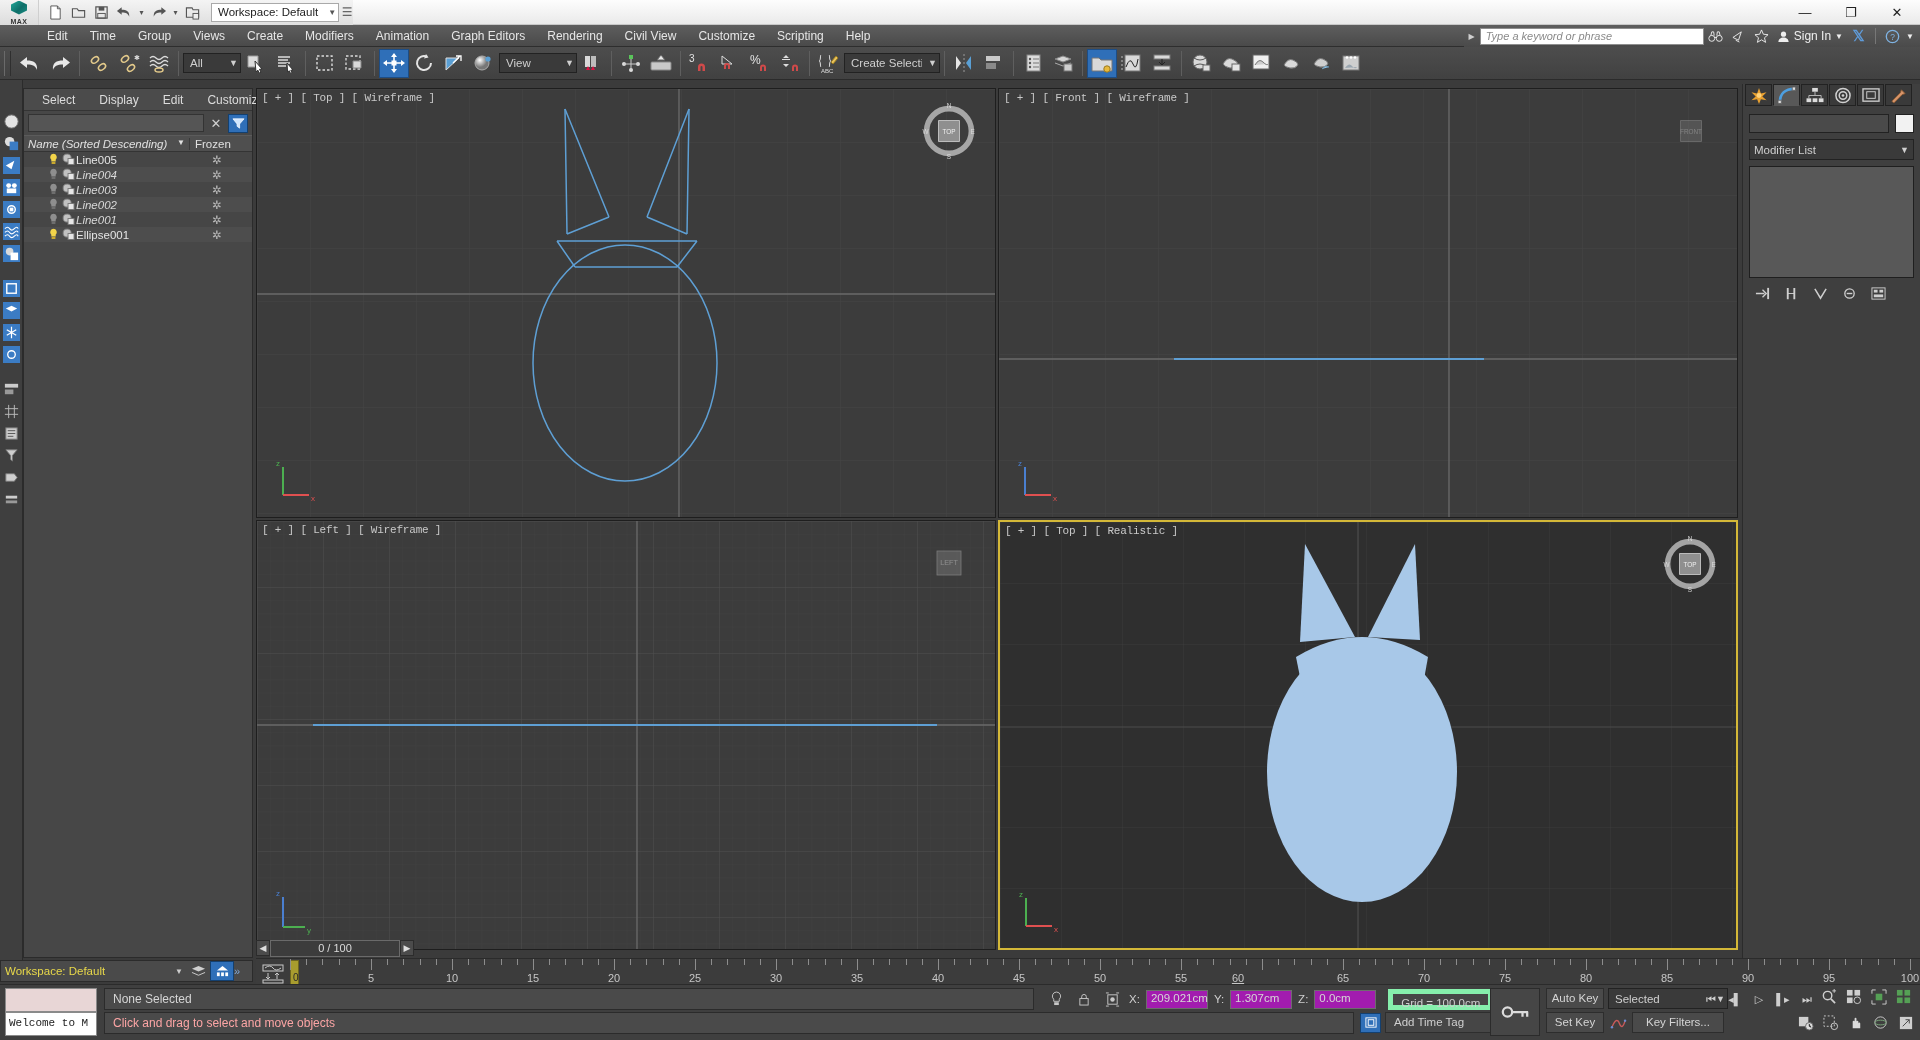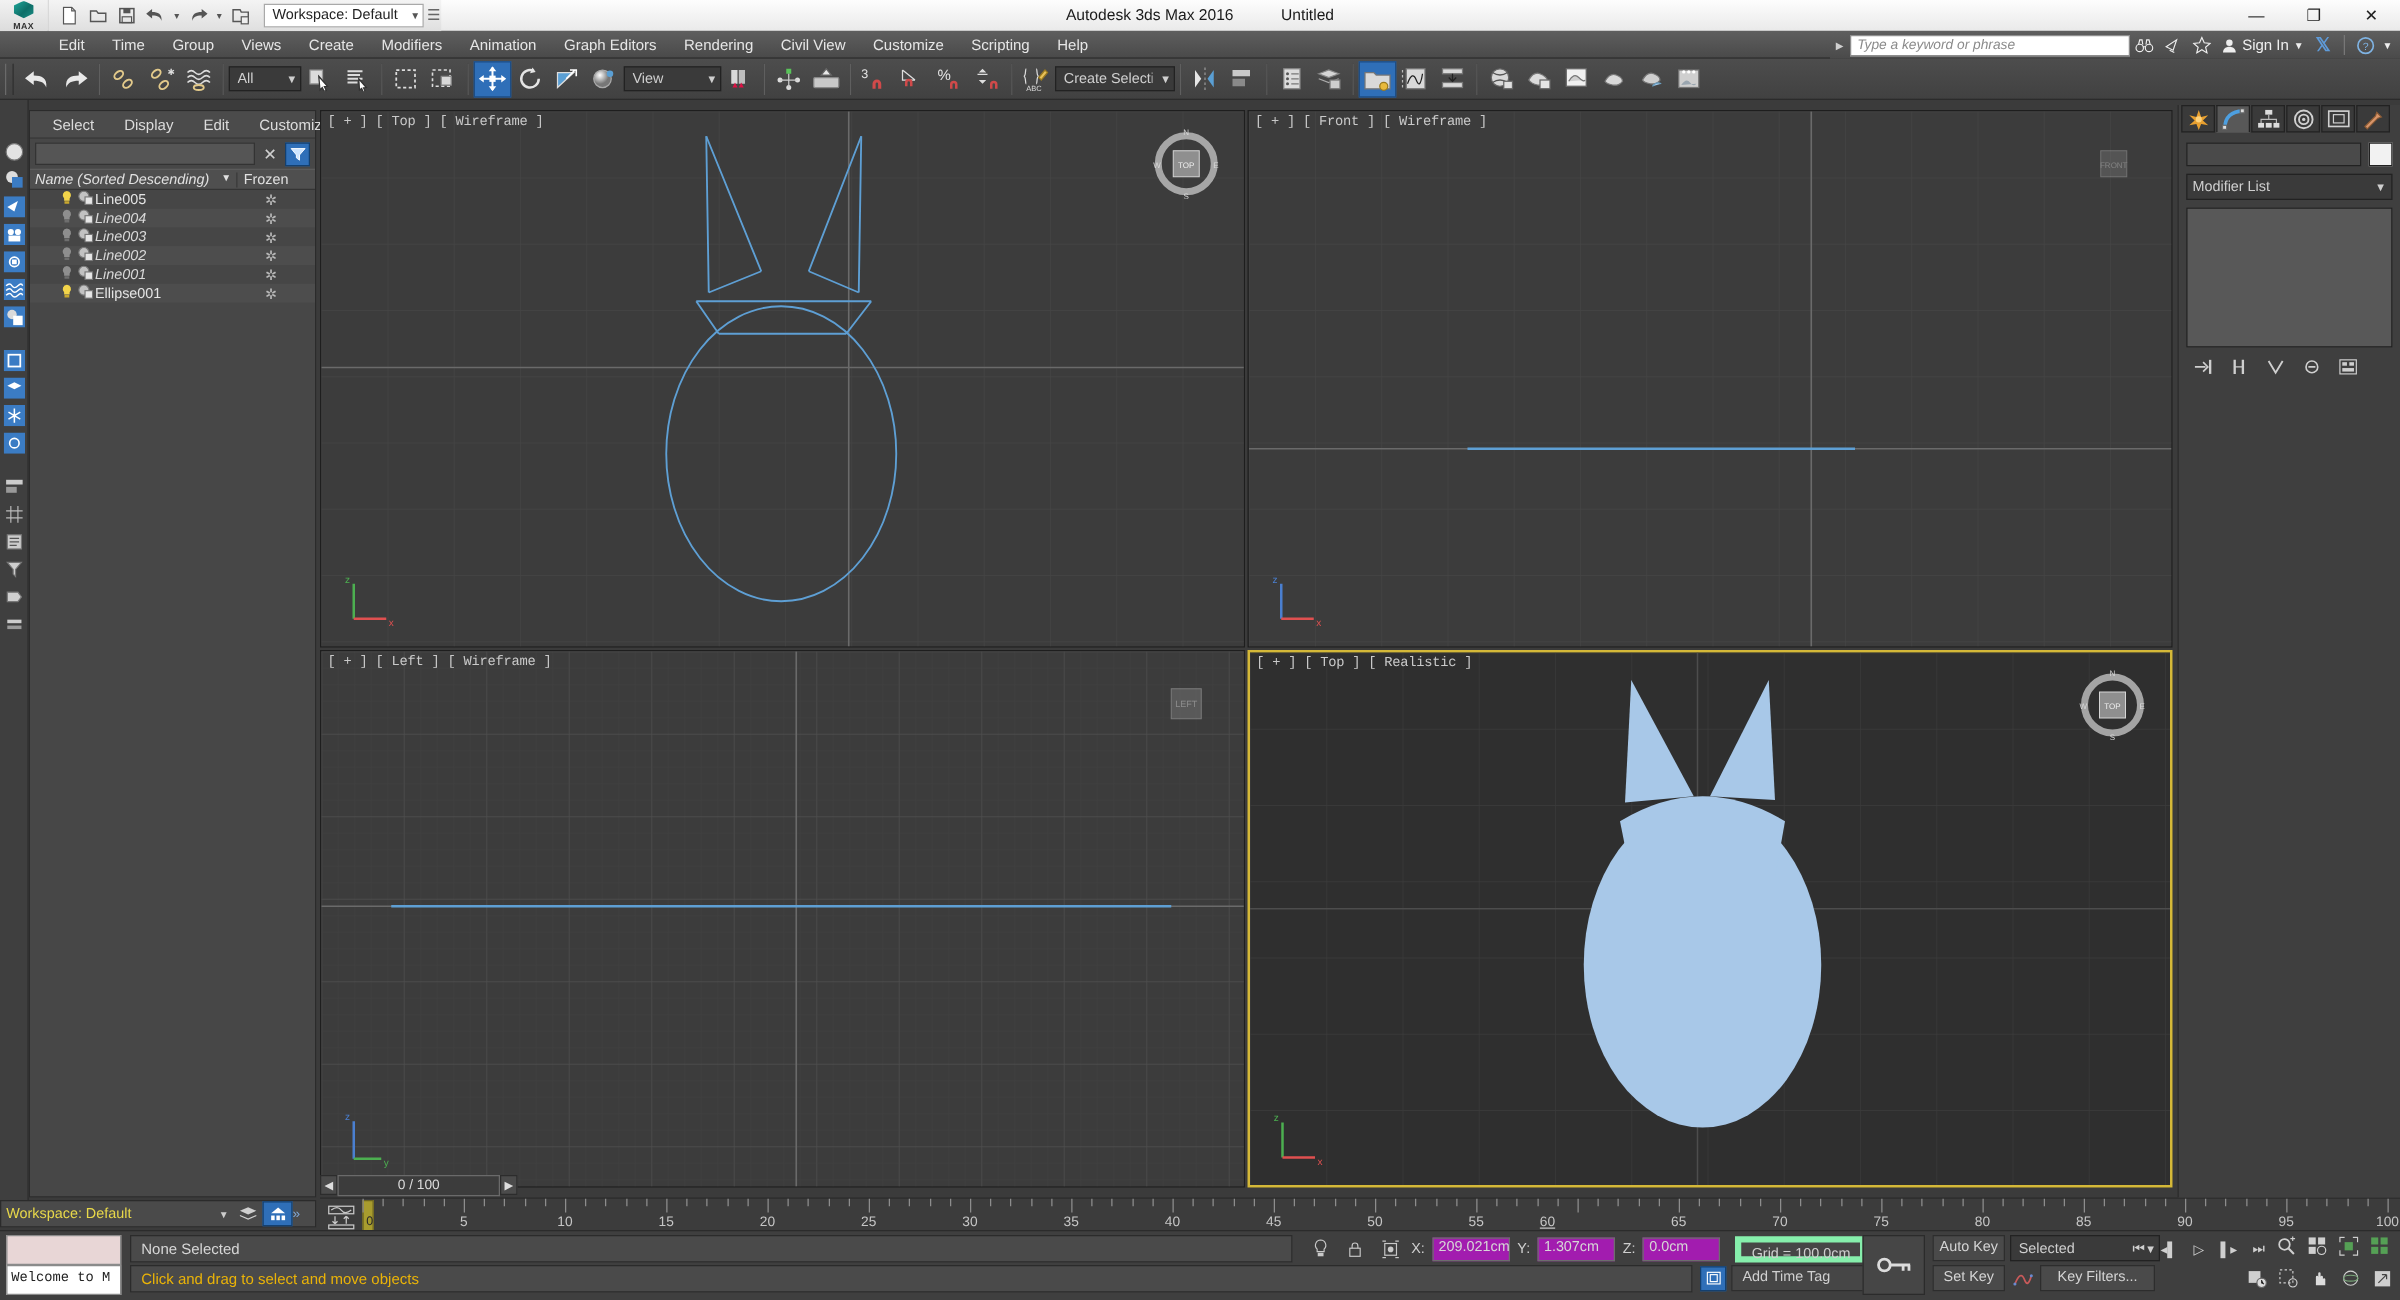--- a/index.html
+++ b/index.html
@@ -119,21 +119,21 @@
   .statusarea { position:absolute; left:0; top:984px; width:1920px; height:56px; background:#3f3f3f;
      border-top:1px solid #2b2b2b; }
   .promptbox { position:absolute; left:5px; top:988px; width:92px; height:24px;
       background:#e8d6d6; border:1px solid #8a8a8a; }
   .promptbox2 { position:absolute; left:5px; top:1012px; width:92px; height:24px;
       background:#fff; border:1px solid #8a8a8a; color:#222; font-family:"Liberation Mono",monospace;
       font-size:11px; padding:4px 3px; overflow:hidden; white-space:nowrap;}
   .stat1 { position:absolute; left:104px; top:988px; width:930px; height:22px; background:#4a4a4a;
      border:1px solid #2b2b2b; color:#d6d6d6; font-size:12px; padding:3px 8px;}
   .stat2 { position:absolute; left:104px; top:1012px; width:1250px; height:22px; background:#4a4a4a;
-     border:1px solid #2b2b2b; color:#eab308; font-size:12px; padding:3px 8px;}
+     border:1px solid #2b2b2b; color:#fca5a5; font-size:12px; padding:3px 8px;}
   .coordrow { position:absolute; left:1045px; top:988px; height:22px; display:flex; align-items:center; gap:6px;}
   .coordfld { height:19px; background:#a21caf; border:1px solid #6d6d6d; color:#d6d6d6;
      font-size:11.5px; padding:1px 4px; width:62px;}
   .coordlbl { color:#cfcfcf; font-size:11.5px; }
   .gridlbl { height:21px; background:#464646; border:5px solid #86efac; color:#cfcfcf;
      font-size:11.5px; padding:3px 8px; margin-left:6px;}
   .addtag { position:absolute; left:1360px; top:1012px; display:flex; align-items:center; gap:4px;}
   .keybox { position:absolute; left:1490px; top:988px; width:50px; height:48px;
      background:#464646; border:1px solid #2b2b2b; display:flex;align-items:center;justify-content:center;}
   .akbtn { height:21px; background:#4a4a4a; border:1px solid #2d2d2d; color:#d4d4d4;
@@ -200,23 +200,20 @@
       <svg width="16" height="15" viewBox="0 0 16 16">
           <path d="M1 3h6l1 2h6v8H1z" fill="none" stroke="#555" stroke-width="1.2"></path>
           <rect x="8" y="9" width="6" height="6" fill="#eee" stroke="#555"></rect>
         </svg>
       </div>
     <div class="wsbox">
       <div class="lbl">Workspace: Default</div>
       <div class="ar">▼</div>
     </div>
     <div class="qsep">☰</div>
-  </div>
-  <div class="title-center">
-    <span>Autodesk 3ds Max 2016</span><span class="u">Untitled</span>
   </div>
   <div class="wctrl">
     <div>—</div>
     <div>❐</div>
     <div>✕</div>
   </div>
 </div>
 
 <div class="menubar" id="menubar">
     <div class="mi">Edit</div>

